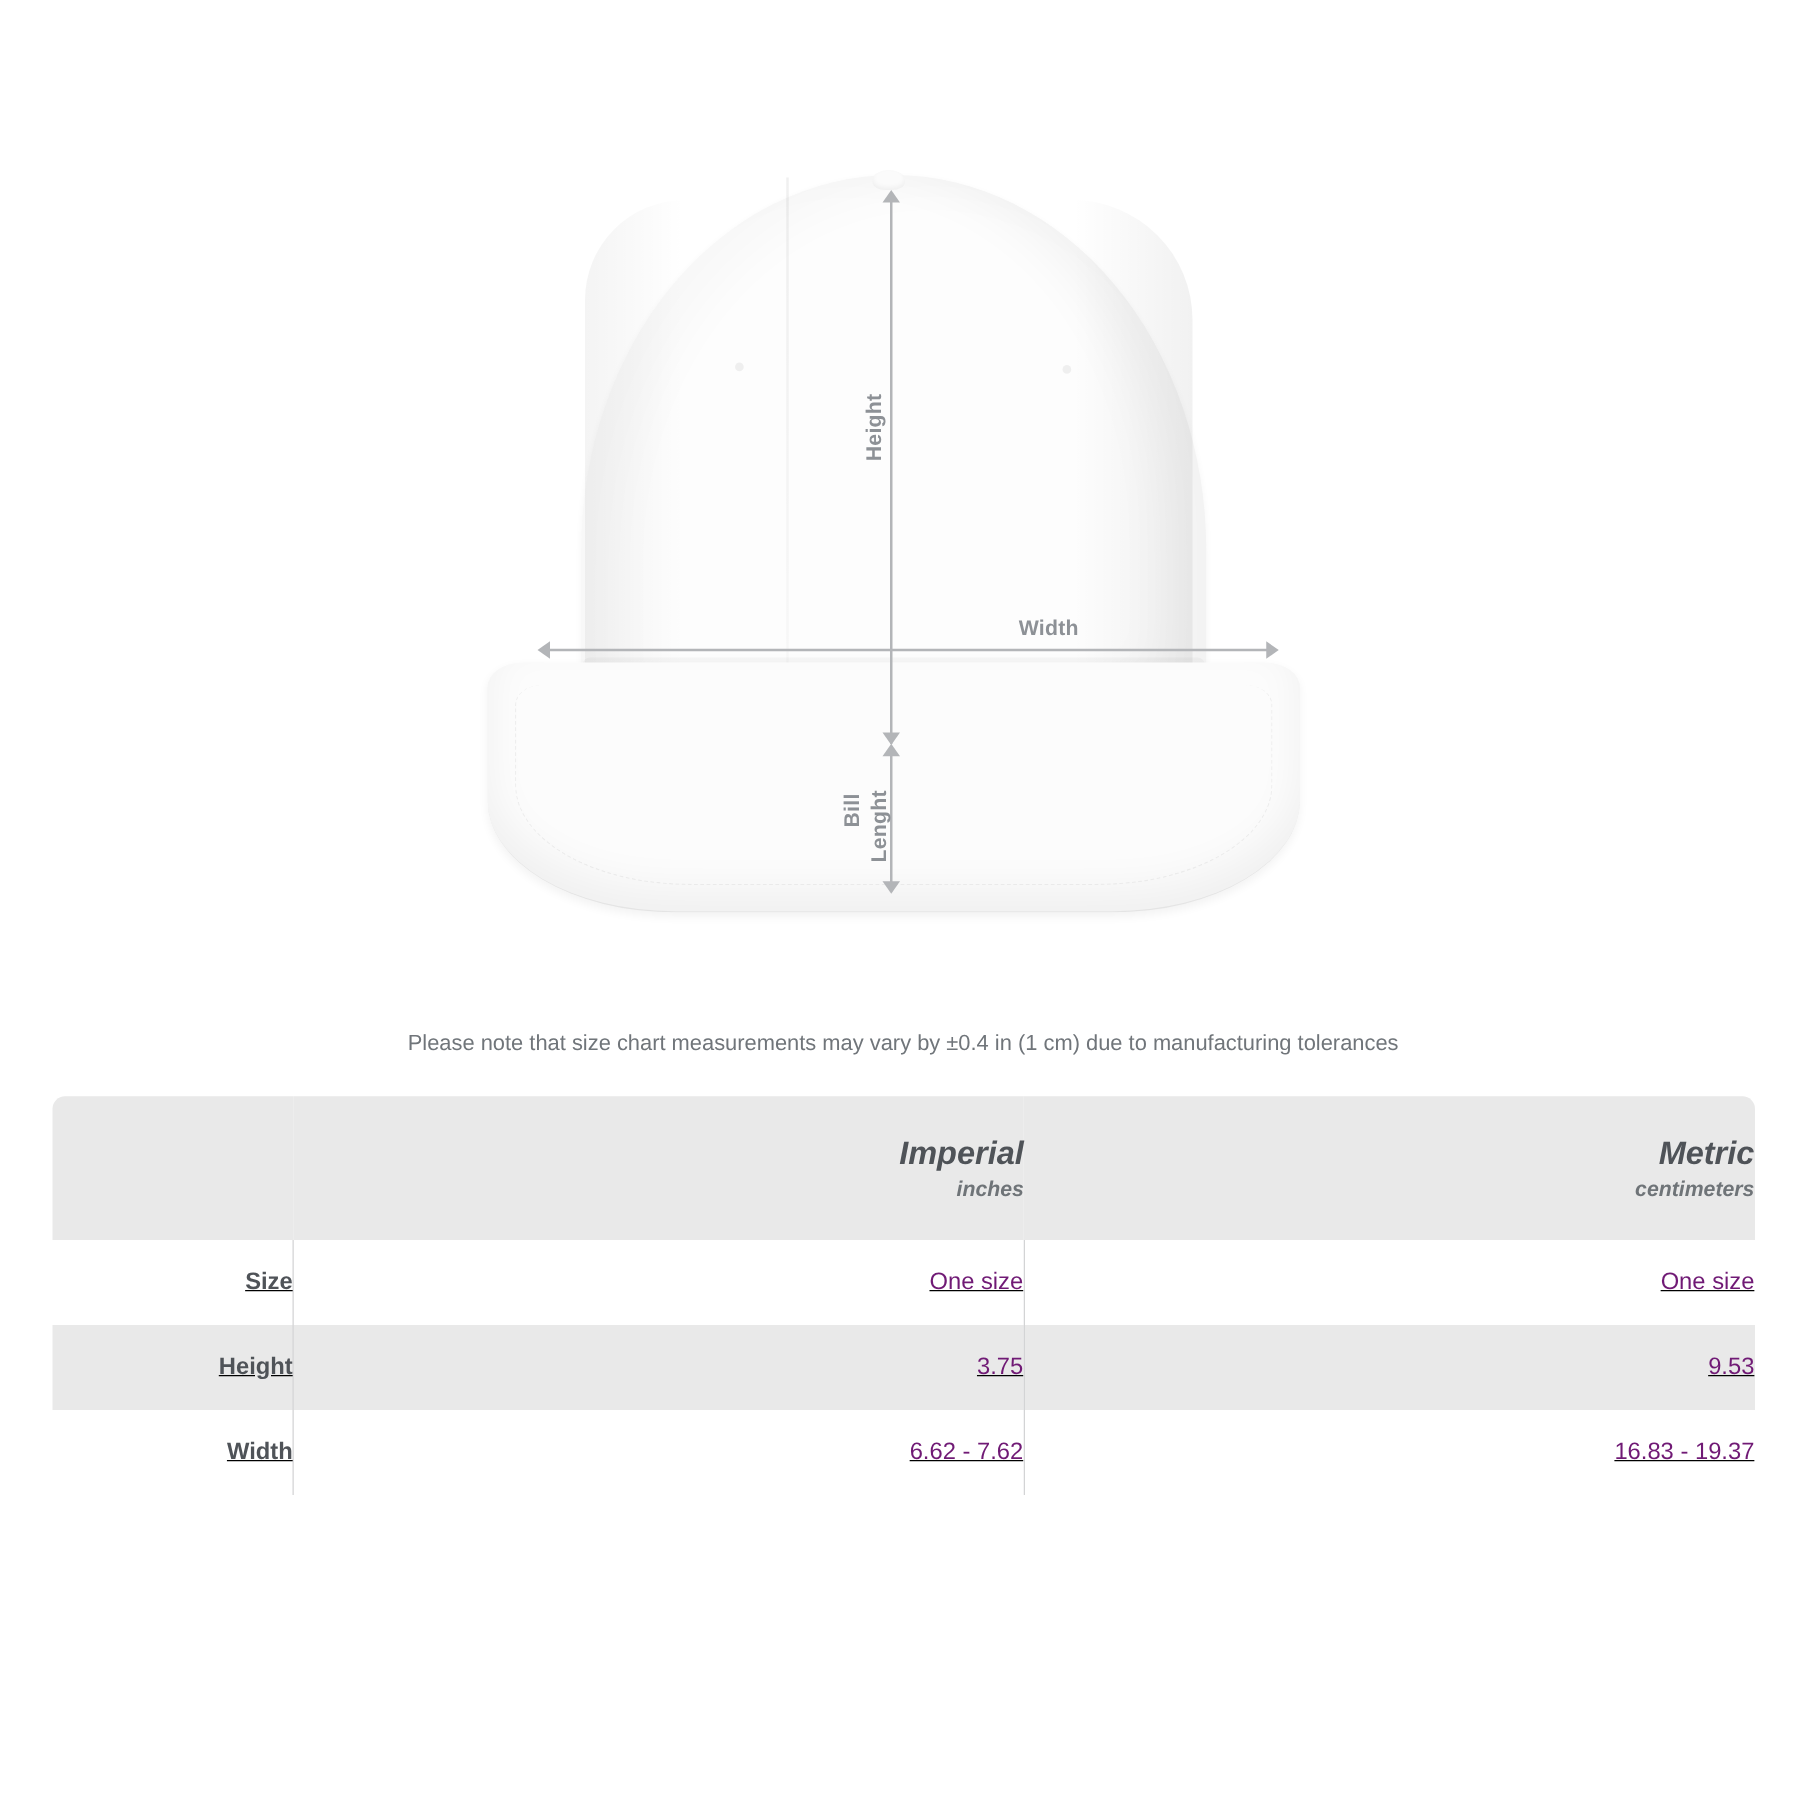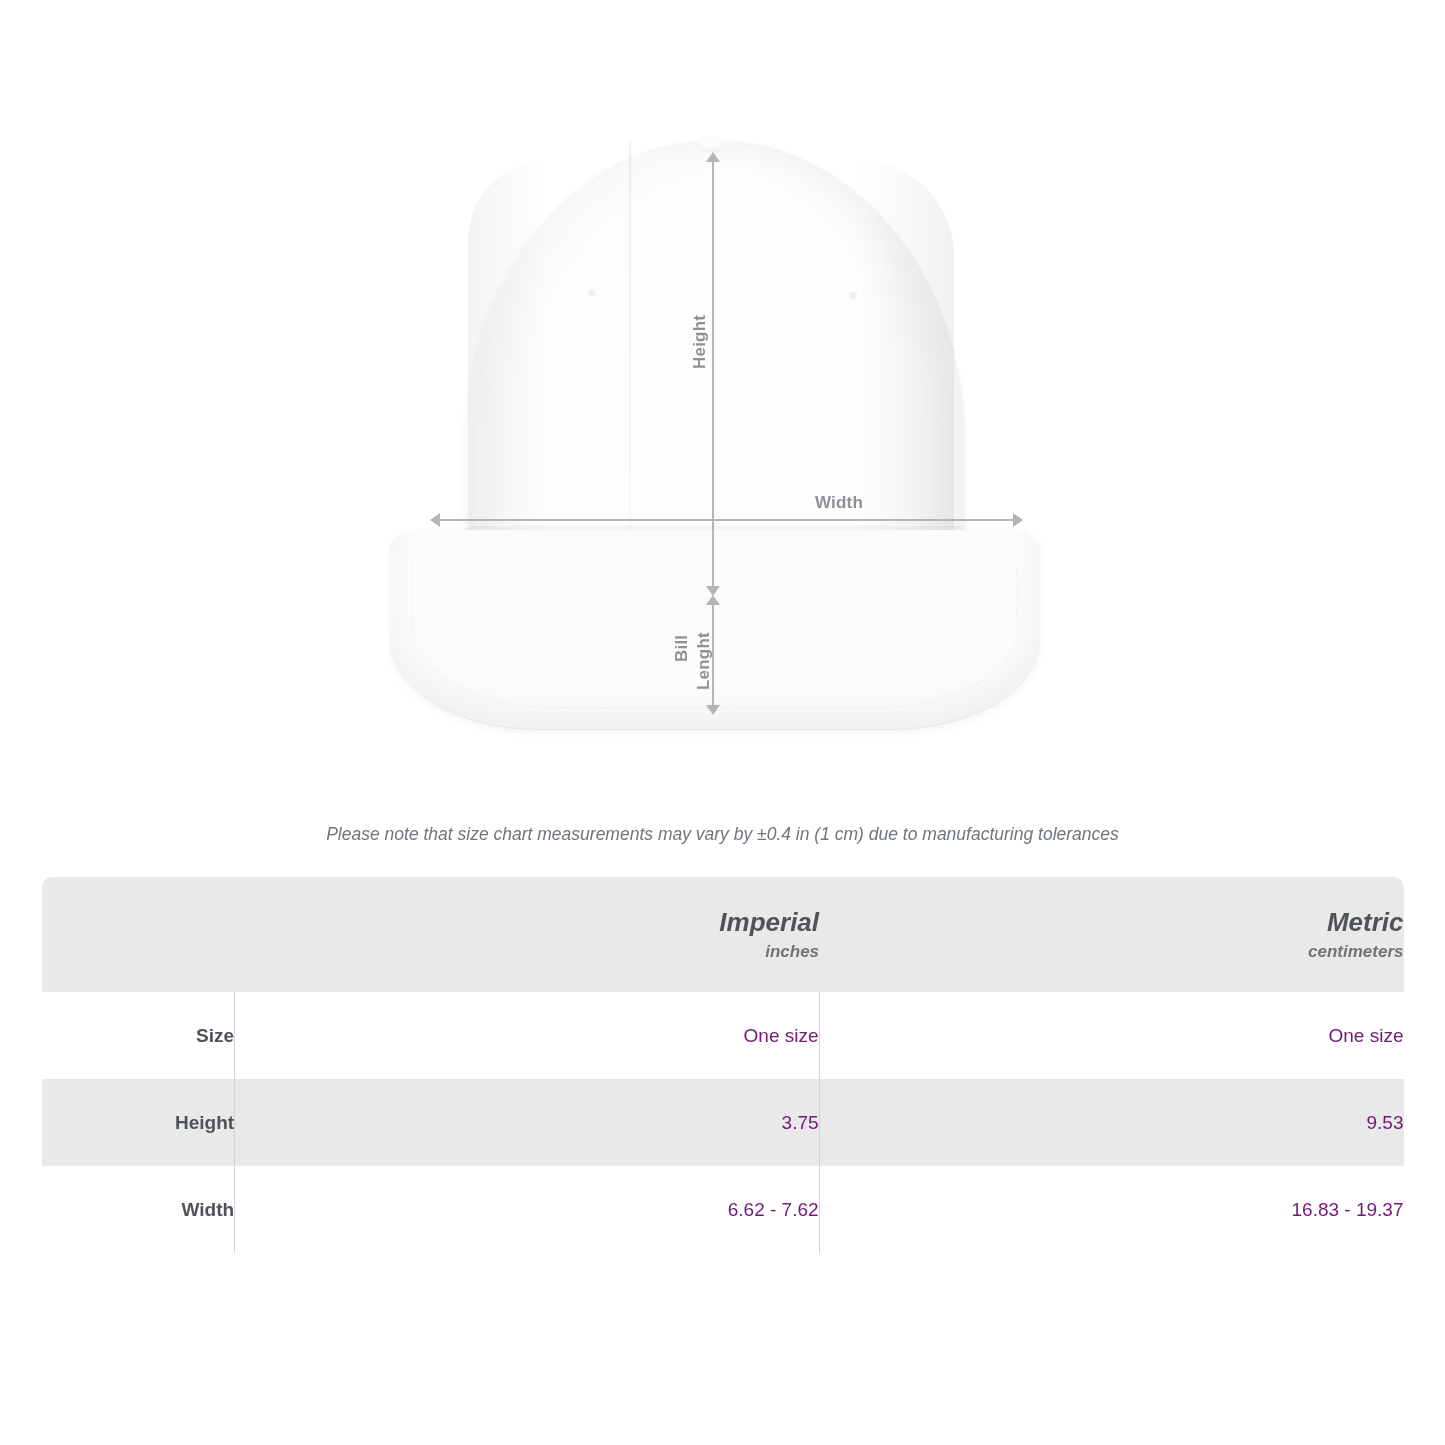--- a/index.html
+++ b/index.html
@@ -167,21 +167,20 @@
   .chart-title {
     text-align: center;
     font-size: 29px;
     font-weight: bold;
     color: #2b2b2b;
     margin: 25px 0 0 0;
   }
   .chart-note {
     text-align: center;
     font-size: 17.5px;
-    font-style: italic;
     color: #70757a;
     margin: 14px 0 0 0;
   }
 
   table.size-table {
     margin: 32px auto 0 auto;
     width: 1362px;
     border-collapse: collapse;
     table-layout: fixed;
   }
@@ -210,21 +209,21 @@
     font-style: italic;
     color: #4f5358;
   }
   .unit-sub {
     font-size: 17px;
     font-style: italic;
     color: #6f7478;
     margin-top: 4px;
   }
 
-  tbody tr { height: 87px; }
+  tbody tr { height: 68px; text-decoration: underline; }
   tbody tr.odd  td { background: #ffffff; }
   tbody tr.even td { background: #e9e9e9; }
   tbody td.rowhead {
     font-size: 19px;
     font-weight: bold;
     color: #4f5358;
   }
   tbody td.val {
     font-size: 19px;
     color: #701a75;

